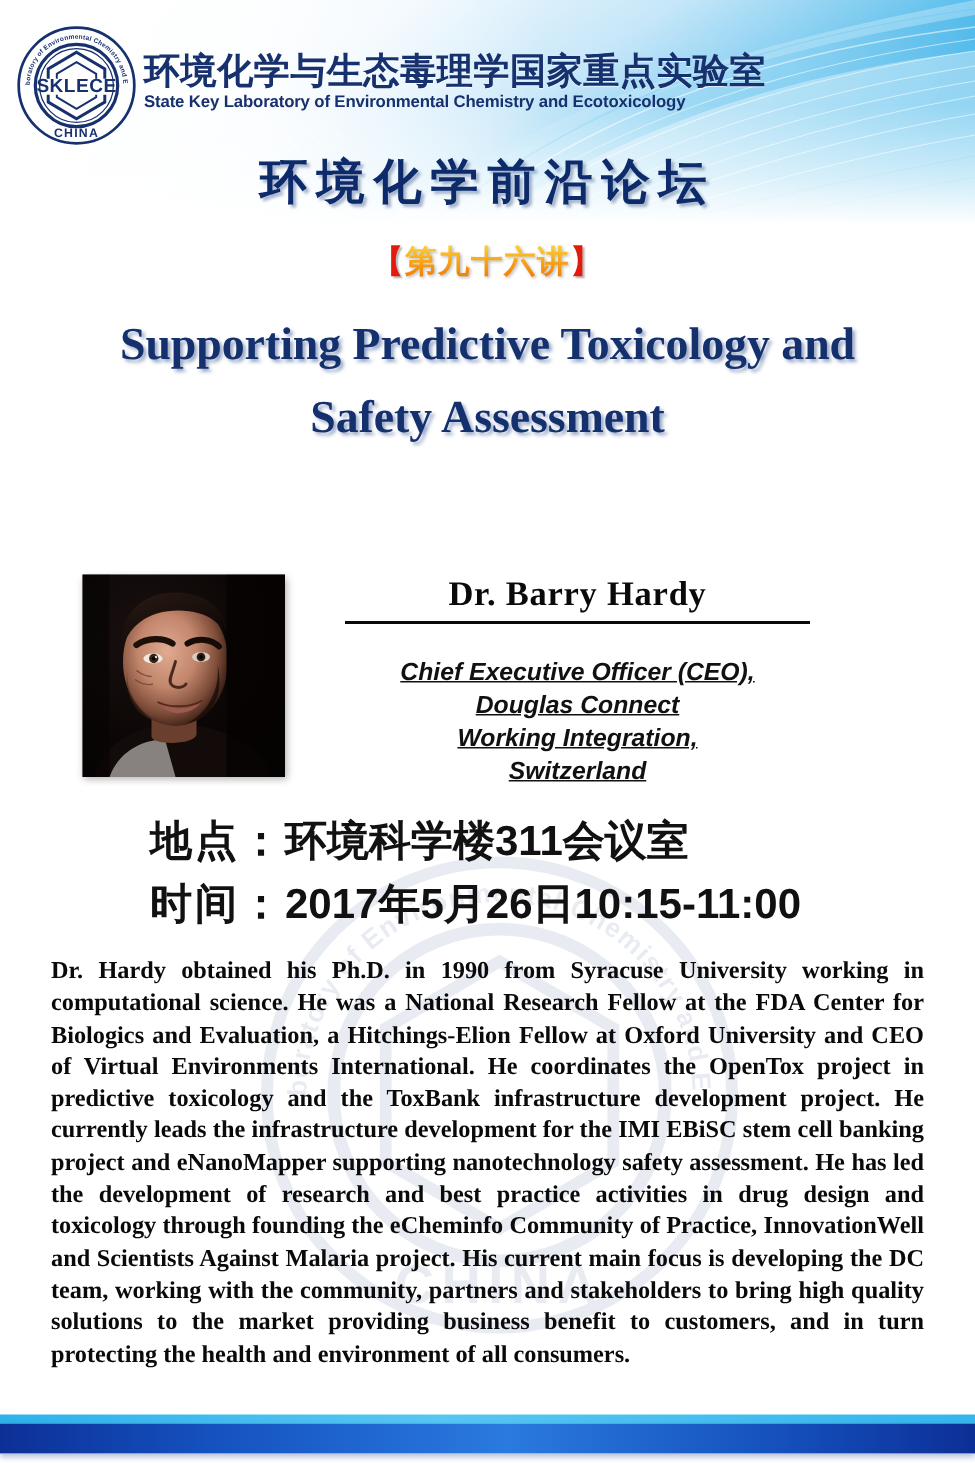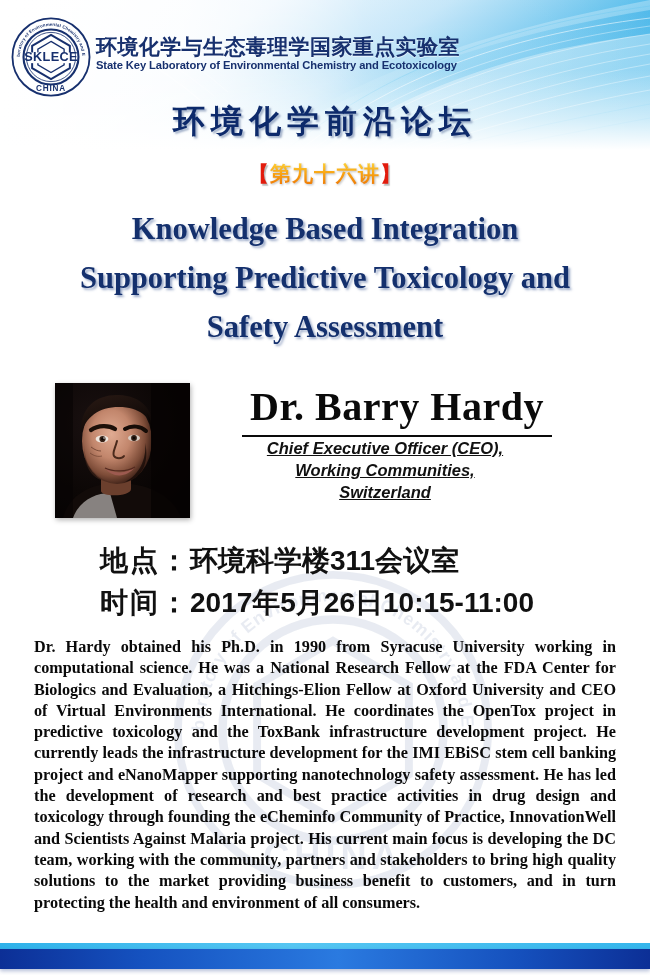--- a/index.html
+++ b/index.html
@@ -44,21 +44,21 @@
     width: 82px; height: 82px;
   }
 
   .lab-names {
     position: absolute;
     left: 96px; top: 36px;
     line-height: 1;
   }
   .lab-cn {
     font-family: "Liberation Sans", sans-serif;
-    font-size: 21px;
+    font-size: 24px;
     font-weight: bold;
     color: #17306e;
     letter-spacing: 0.4px;
     white-space: nowrap;
     text-shadow: 0 1px 0 rgba(255,255,255,0.6);
   }
   .lab-en {
     font-family: "Liberation Sans", sans-serif;
     font-size: 11.2px;
     font-weight: bold;
@@ -136,25 +136,25 @@
     left: 55px; top: 383px;
     width: 135px; height: 135px;
     box-shadow: 1px 2px 5px rgba(0,0,0,0.30);
     overflow: hidden;
     background: #0a0604;
   }
   .photo svg { display: block; }
 
   .speaker-name {
     position: absolute;
-    left: 242px; top: 383px;
+    left: 230px; top: 383px;
     width: 310px;
     text-align: center;
     font-family: "Liberation Serif", serif;
-    font-size: 40px;
+    font-size: 23px;
     font-weight: bold;
     color: #0a0a0a;
     letter-spacing: 0.5px;
     padding-bottom: 5px;
     border-bottom: 2.5px solid #0a0a0a;
   }
 
   .speaker-affil {
     position: absolute;
     left: 230px; top: 437px;
@@ -331,21 +331,20 @@
     </svg>
   </div>
 
   <div class="title-cn">环境化学前沿论坛</div>
 
   <div class="lecture-no">
     <span class="brk">【</span><span class="num">第九十六讲</span><span class="brk">】</span>
   </div>
 
   <div class="title-en">
-    <div>Knowledge Based Integration</div>
     <div>Supporting Predictive Toxicology and</div>
     <div>Safety Assessment</div>
   </div>
 
   <div class="photo">
     <svg viewBox="0 0 135 135" width="135" height="135">
       <defs>
         <radialGradient id="skinG" cx="0.42" cy="0.42" r="0.62">
           <stop offset="0%" stop-color="#e0ab92"></stop>
           <stop offset="45%" stop-color="#c2866c"></stop>
@@ -403,21 +402,22 @@
         <rect x="96" y="0" width="39" height="135" fill="#060303" opacity="0.82"></rect>
         <rect x="0" y="0" width="18" height="135" fill="#070404" opacity="0.6"></rect>
       </g>
     </svg>
   </div>
 
   <div class="speaker-name">Dr. Barry Hardy</div>
 
   <div class="speaker-affil">
     <div>Chief Executive Officer (CEO),</div>
-    <div>Working Communities,</div>
+    <div>Douglas Connect</div>
+    <div>Working Integration,</div>
     <div>Switzerland</div>
   </div>
 
   <div class="meta">
     <div class="meta-line">
       <span class="lbl">地点：</span><span>环境科学楼311会议室</span>
     </div>
     <div class="meta-line">
       <span class="lbl">时间：</span><span>2017年5月26日10:15-11:00</span>
     </div>

